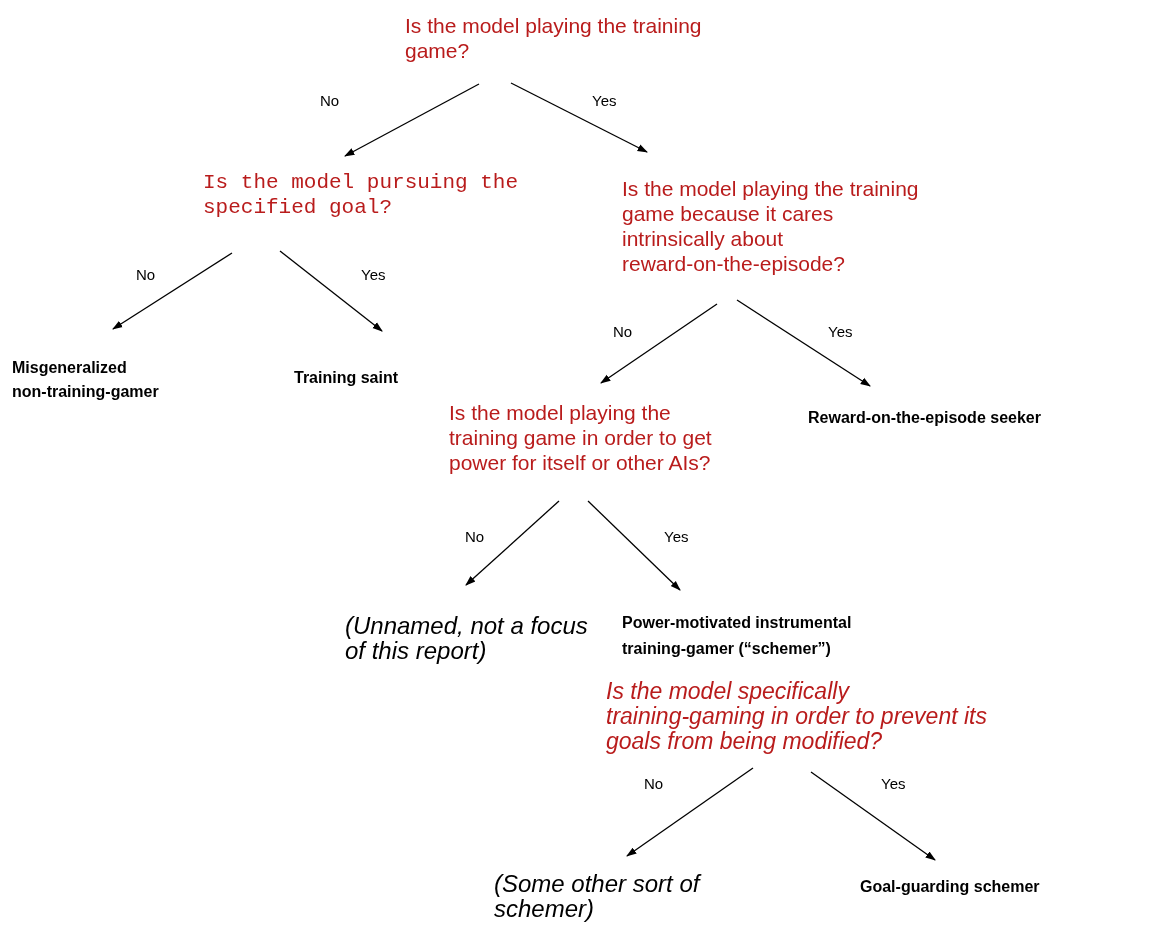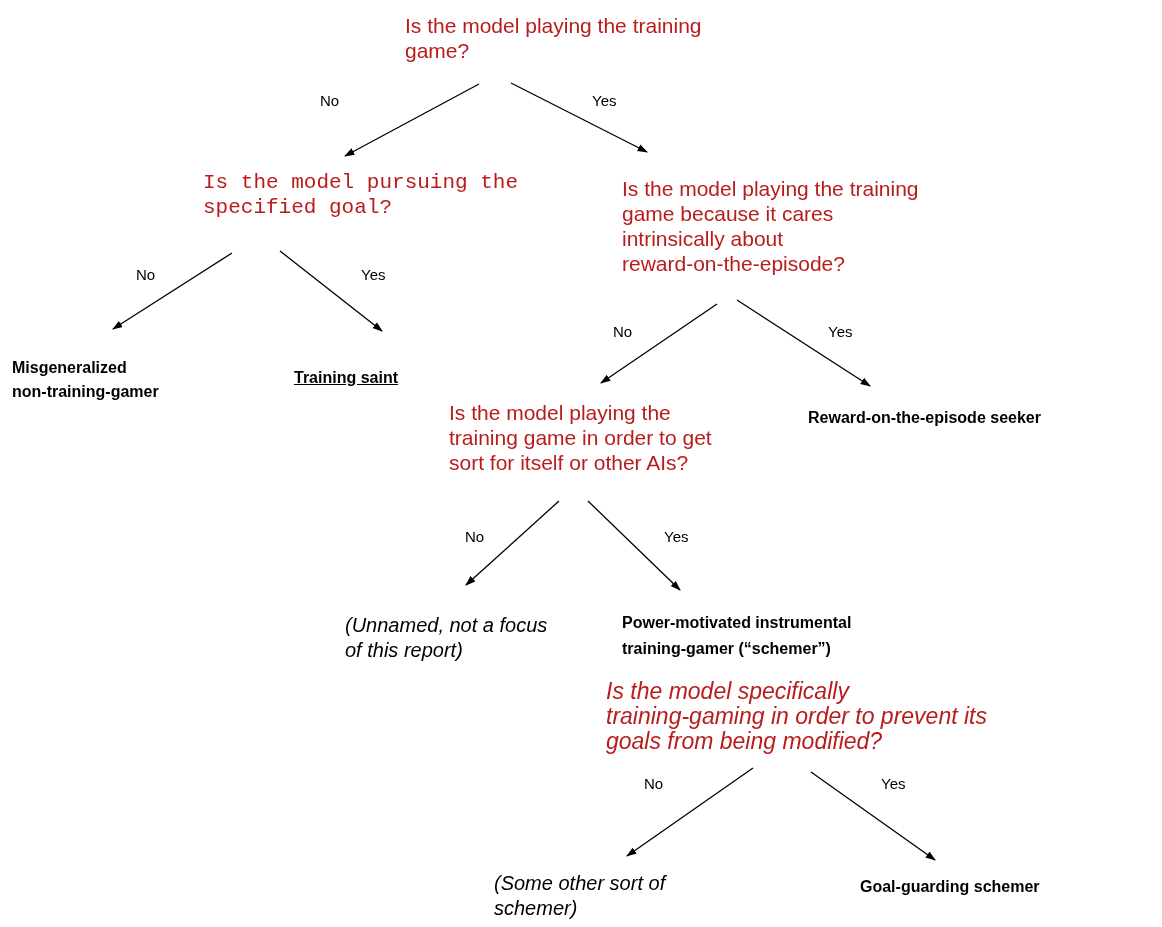--- a/index.html
+++ b/index.html
@@ -1,21 +1,21 @@
 <!DOCTYPE html>
 <html><head>
 <meta charset="utf-8">
 <style>
   html, body { margin: 0; padding: 0; background: #ffffff; }
   body { width: 1162px; height: 927px; position: relative; overflow: hidden;
          font-family: "Liberation Sans", sans-serif; color: #000; }
   .t { position: absolute; white-space: pre-line; }
   .q { font-size: 21px; line-height: 25px; color: #b91c1c; }
   .leaf { font-size: 16px; line-height: 24px; font-weight: bold; }
-  .ital { font-style: italic; font-size: 20px; line-height: 24px; }
+  .ital { font-style: italic; font-size: 24px; line-height: 24px; }
   .lbl { font-size: 15px; line-height: 18px; }
   svg.arrows { position: absolute; left: 0; top: 0; }
 </style>
 </head>
 <body>
 
 <svg class="arrows" width="1162" height="927">
   <defs>
     <marker id="ah" viewBox="0 0 10 10" refX="9" refY="5" markerWidth="8" markerHeight="8" orient="auto">
       <path d="M0,1.5 L10,5 L0,8.5 z" fill="#000"></path>
@@ -36,39 +36,39 @@
 <div class="t q" style="left:405px; top:13px;">Is the model playing the training
 game?</div>
 <div class="t q" style="left:203px; top:170px;font-family:Liberation Mono, monospace;">Is the model pursuing the
 specified goal?</div>
 <div class="t q" style="left:622px; top:176px;">Is the model playing the training
 game because it cares
 intrinsically about
 reward-on-the-episode?</div>
 <div class="t q" style="left:449px; top:400px;">Is the model playing the
 training game in order to get
-sort for itself or other AIs?</div>
+power for itself or other AIs?</div>
 <div class="t q ital" style="left:606px; top:679px; font-size:23px; line-height:25px;">Is the model specifically
 training-gaming in order to prevent its
 goals from being modified?</div>
 
 <div class="t lbl" style="left:320px; top:92px;">No</div>
 <div class="t lbl" style="left:592px; top:92px;">Yes</div>
 <div class="t lbl" style="left:136px; top:266px;">No</div>
 <div class="t lbl" style="left:361px; top:266px;">Yes</div>
 <div class="t lbl" style="left:613px; top:323px;">No</div>
 <div class="t lbl" style="left:828px; top:323px;">Yes</div>
 <div class="t lbl" style="left:465px; top:528px;">No</div>
 <div class="t lbl" style="left:664px; top:528px;">Yes</div>
 <div class="t lbl" style="left:644px; top:775px;">No</div>
 <div class="t lbl" style="left:881px; top:775px;">Yes</div>
 
 <div class="t leaf" style="left:12px; top:356px;">Misgeneralized
 non-training-gamer</div>
-<div class="t leaf" style="left:294px; top:366px;text-decoration:underline;">Training saint</div>
+<div class="t leaf" style="left:294px; top:366px;">Training saint</div>
 <div class="t leaf" style="left:808px; top:406px;text-align:center;">Reward-on-the-episode seeker</div>
 <div class="t ital" style="left:345px; top:613px; line-height:25px;">(Unnamed, not a focus
 of this report)</div>
 <div class="t leaf" style="left:622px; top:610px; line-height:26px;">Power-motivated instrumental
 training-gamer (“schemer”)</div>
 <div class="t ital" style="left:494px; top:871px; line-height:25px;">(Some other sort of
 schemer)</div>
 <div class="t leaf" style="left:860px; top:875px;">Goal-guarding schemer</div>
 
 </body></html>

